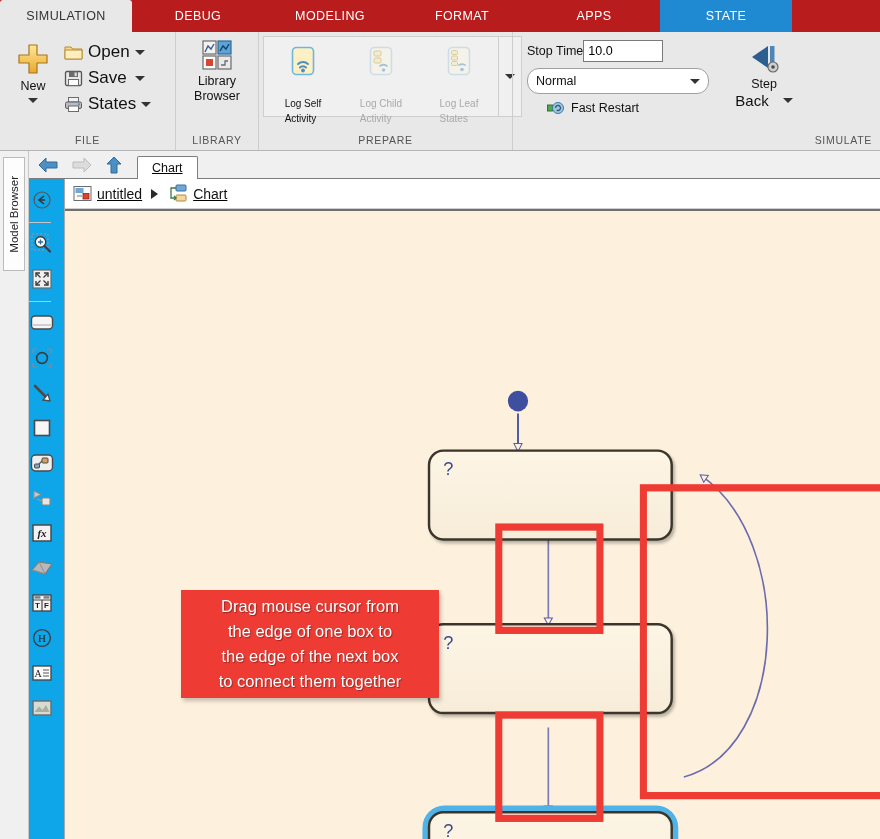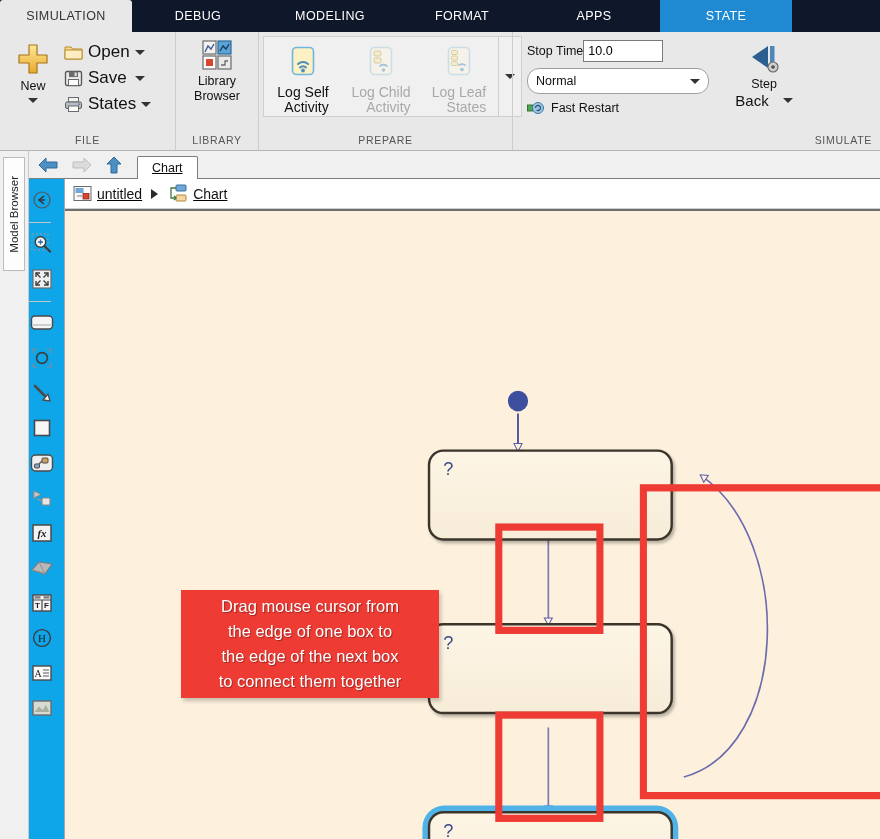--- a/index.html
+++ b/index.html
@@ -12,21 +12,21 @@
     font-family: "Liberation Sans", sans-serif;
     background: #ffffff;
     overflow: hidden;
     position: relative;
     color: #000;
   }
 
   
   .tabstrip {
     height: 32px;
-    background: #0f172a;
+    background: #b91c1c;
     display: flex;
     align-items: stretch;
     position: relative;
   }
   .tab {
     display: flex;
     align-items: center;
     justify-content: center;
     color: #ffffff;
     font-size: 12.5px;
@@ -145,24 +145,24 @@
   }
   .prep-btn {
     width: 78px;
     display: flex;
     flex-direction: column;
     align-items: center;
     padding-top: 8px;
     cursor: default;
   }
   .prep-btn .lbl {
-    font-size: 14px;
+    font-size: 10px;
     line-height: 15px;
-    text-align: right;
-    margin-top: 8px;
+    text-align: left;
+    margin-top: 19px;
     color: #111;
   }
   .prep-btn.disabled .lbl { color: #a9a9a9; }
   .prep-more {
     width: 22px;
     align-self: stretch;
     border-left: 1px solid #cfcfcf;
     display: flex;
     align-items: center;
     justify-content: center;
@@ -200,20 +200,21 @@
     justify-content: space-between;
     cursor: default;
   }
   .mode-select .lbl { font-size: 12.5px; color: #111; }
   .fastrow {
     margin-top: 6px;
     display: flex;
     align-items: center;
     gap: 6px;
     cursor: default;
+    margin-left: 20px;
   }
   .fastrow .lbl { font-size: 12.5px; color: #111; }
   .step-btn {
     width: 62px;
     display: flex;
     flex-direction: column;
     align-items: center;
     padding-top: 6px;
     cursor: default;
     margin-left: 10px;

